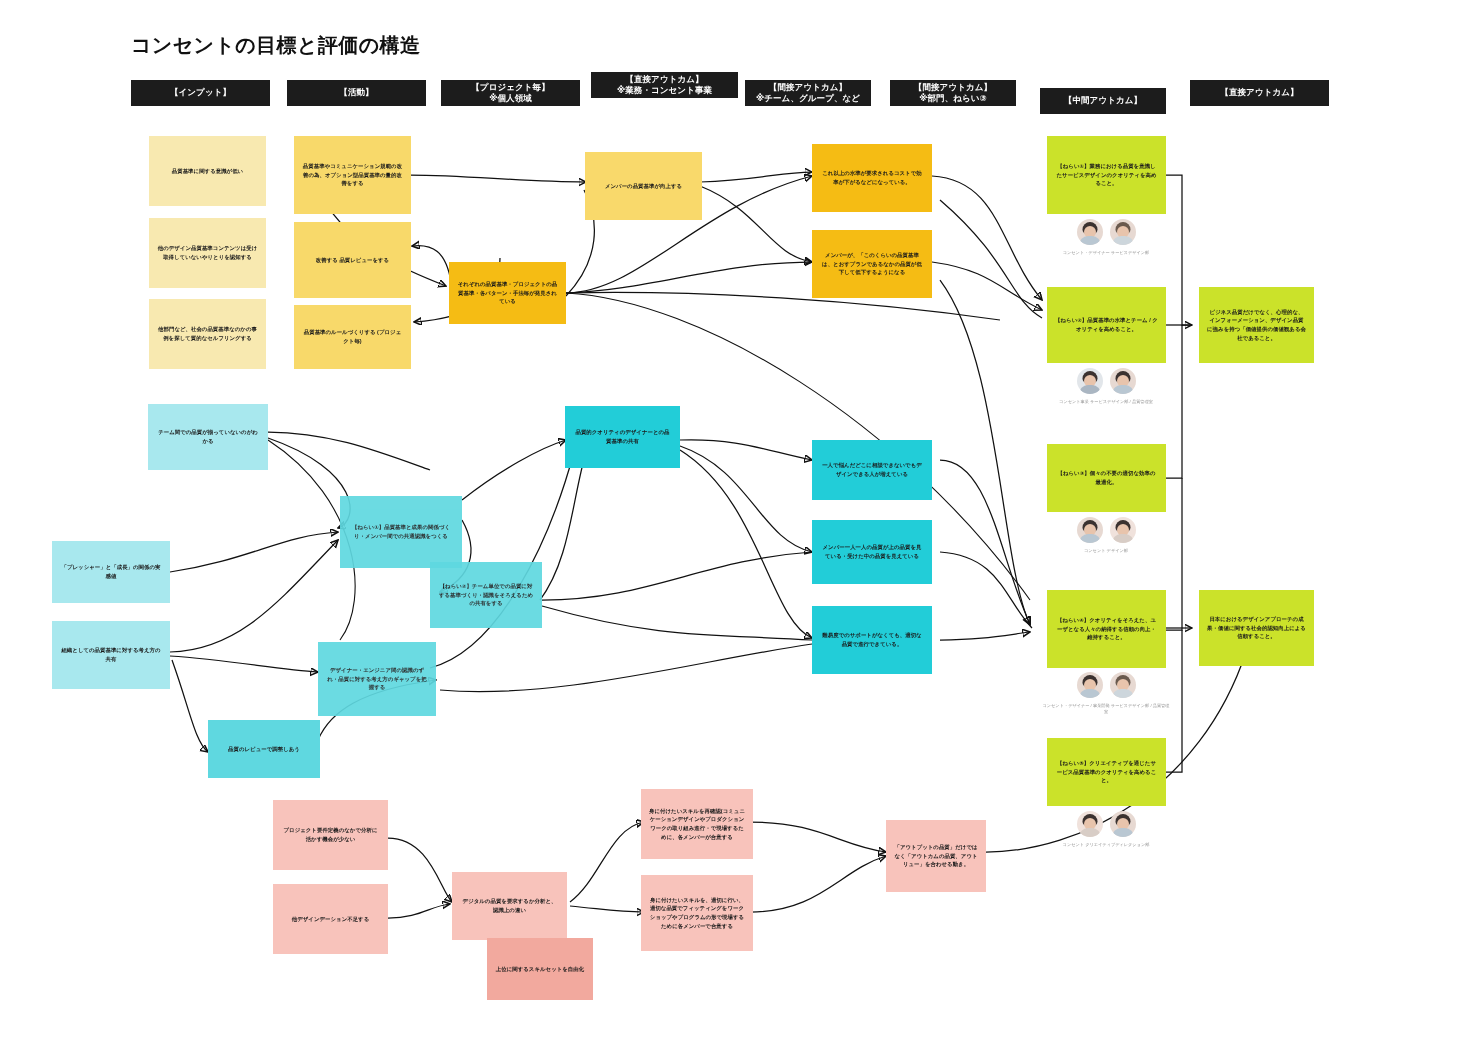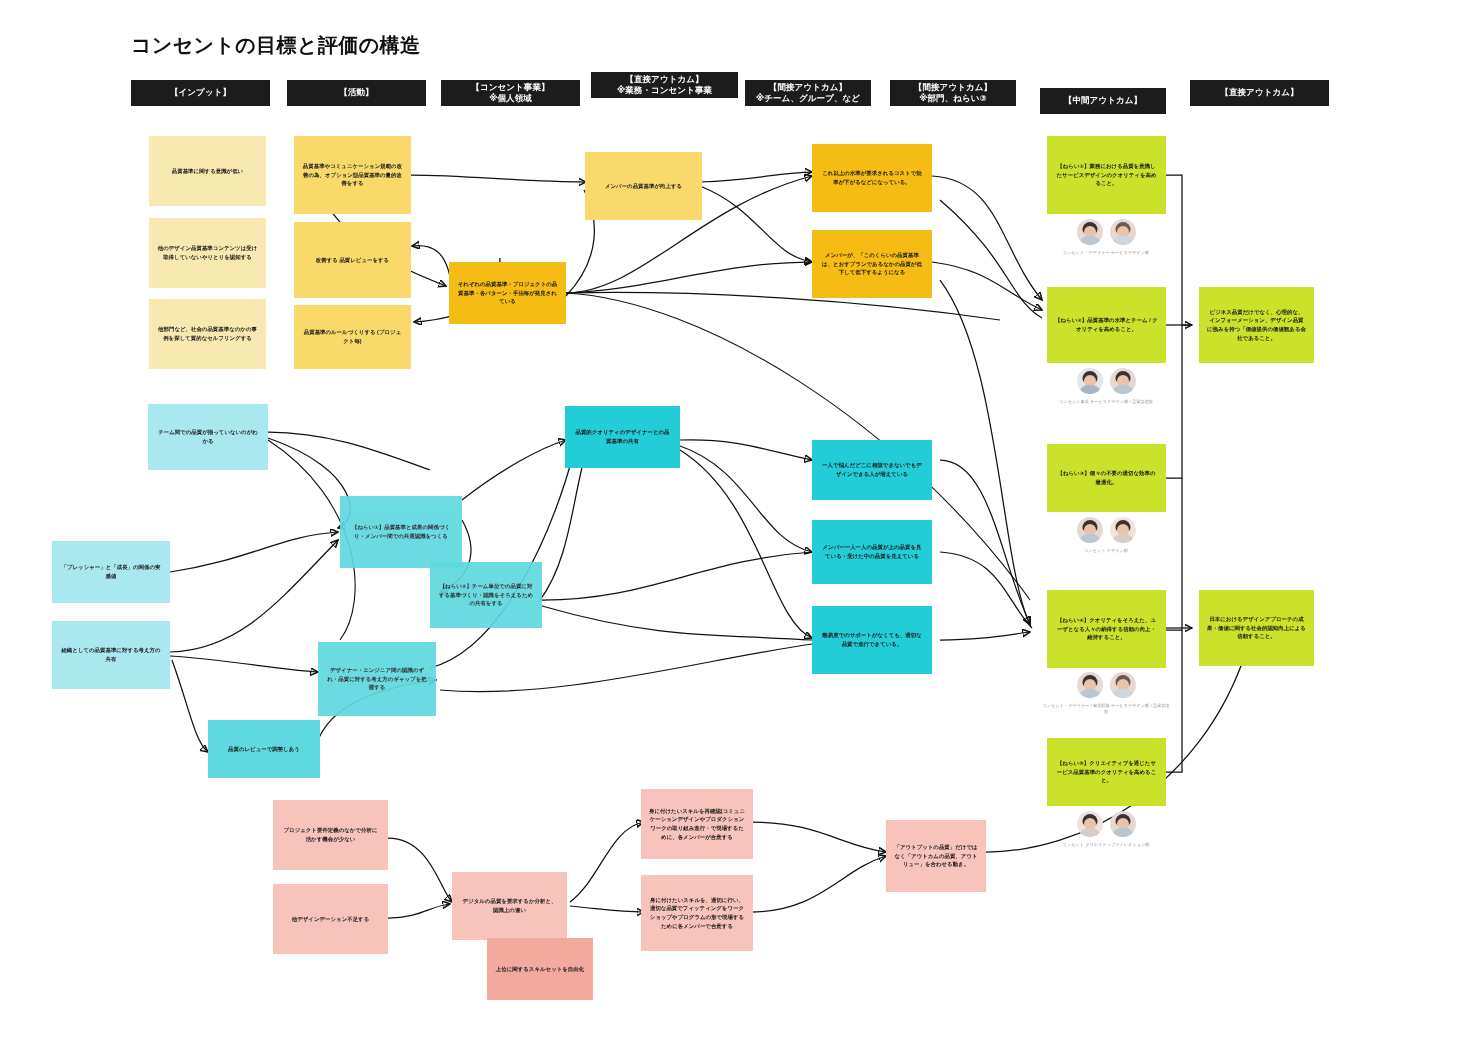--- a/index.html
+++ b/index.html
@@ -168,21 +168,21 @@
 
   <div id="page-title">コンセントの目標と評価の構造</div>
 
   <div class="col-header" style="left:131px; top:80px; width:139px;">
     <div class="l1">【インプット】</div>
   </div>
   <div class="col-header" style="left:287px; top:80px; width:139px;">
     <div class="l1">【活動】</div>
   </div>
   <div class="col-header" style="left:441px; top:80px; width:139px;">
-    <div class="l1">【コンセント事業】</div>
+    <div class="l1">【プロジェクト毎】</div>
     <div class="l2">※個人領域</div>
   </div>
   <div class="col-header" style="left:591px; top:72px; width:147px;">
     <div class="l1">【直接アウトカム】</div>
     <div class="l2">※業務・コンセント事業</div>
   </div>
   <div class="col-header" style="left:745px; top:80px; width:126px;">
     <div class="l1">【間接アウトカム】</div>
     <div class="l2">※チーム、グループ、など</div>
   </div>

